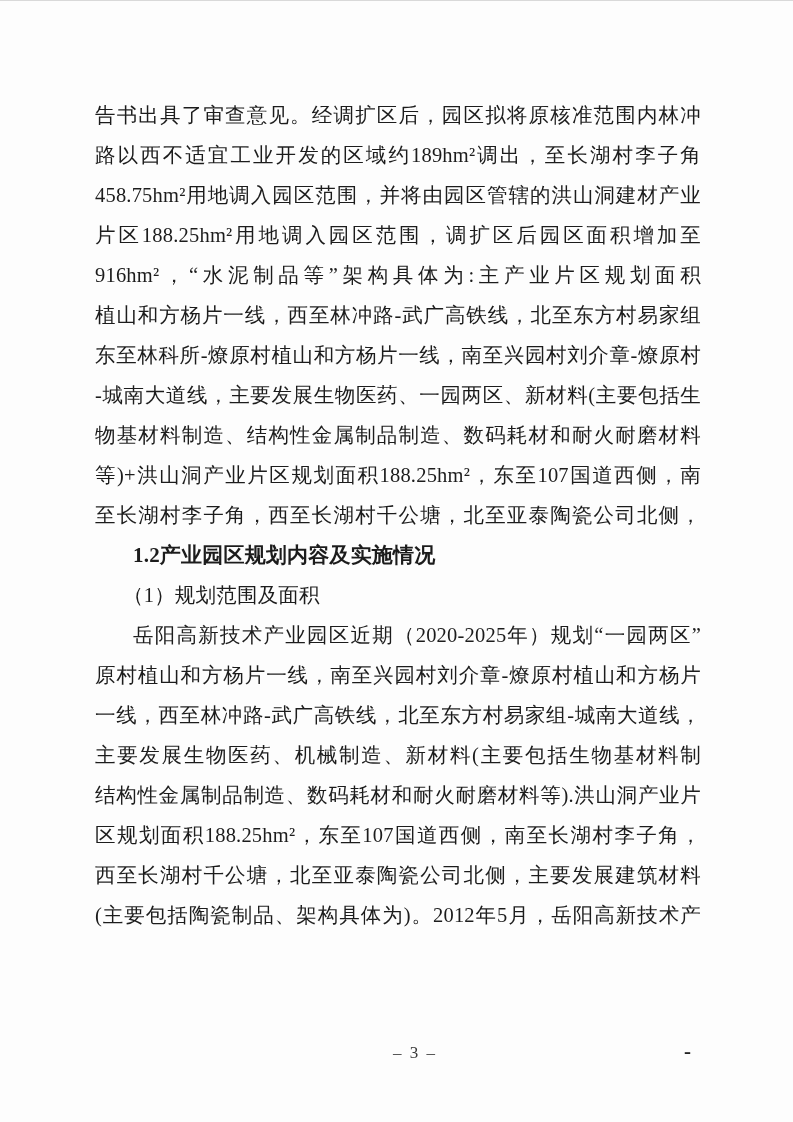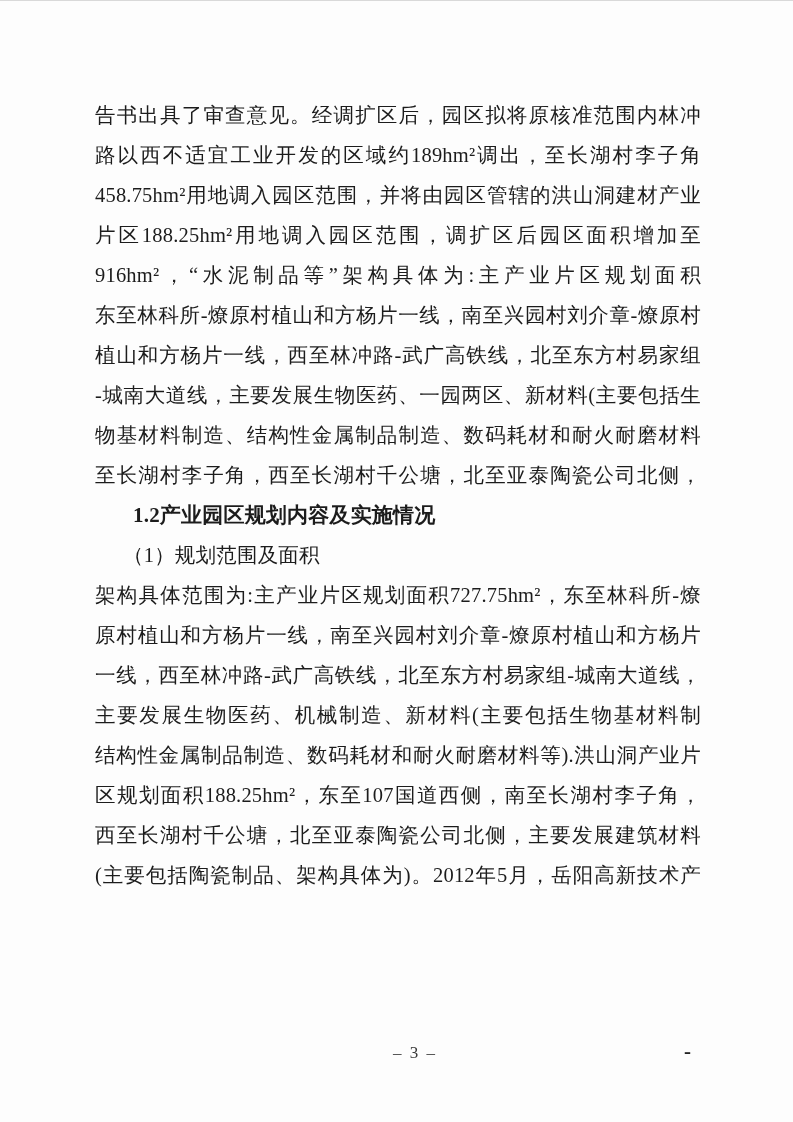--- a/index.html
+++ b/index.html
@@ -78,31 +78,32 @@
 <body>
 
 <div class="page">
   <div class="content">
 
     <div class="line">告书出具了审查意见。经调扩区后，园区拟将原核准范围内林冲</div>
     <div class="line">路以西不适宜工业开发的区域约189hm²调出，至长湖村李子角</div>
     <div class="line">458.75hm²用地调入园区范围，并将由园区管辖的洪山洞建材产业</div>
     <div class="line">片区188.25hm²用地调入园区范围，调扩区后园区面积增加至</div>
     <div class="line">916hm²，“水泥制品等”架构具体为:主产业片区规划面积727.75hm²，</div>
+    <div class="line">植山和方杨片一线，西至林冲路-武广高铁线，北至东方村易家组</div>
     <div class="line">东至林科所-燎原村植山和方杨片一线，南至兴园村刘介章-燎原村</div>
-    <div class="line">植山和方杨片一线，西至林冲路-武广高铁线，北至东方村易家组</div>
     <div class="line">-城南大道线，主要发展生物医药、一园两区、新材料(主要包括生</div>
     <div class="line">物基材料制造、结构性金属制品制造、数码耗材和耐火耐磨材料</div>
+    <div class="line">等)+洪山洞产业片区规划面积188.25hm²，东至107国道西侧，南</div>
     <div class="line">至长湖村李子角，西至长湖村千公塘，北至亚泰陶瓷公司北侧，</div>
 
     <div class="line heading">1.2产业园区规划内容及实施情况</div>
 
     <div class="line list-line">（1）规划范围及面积</div>
 
-    <div class="line">架构具体范围为:主产业片区规划面积727.75hm²，东至林科所-燎</div>
+    <div class="line indent-first">岳阳高新技术产业园区近期（2020-2025年）规划“一园两区”</div>
     <div class="line">原村植山和方杨片一线，南至兴园村刘介章-燎原村植山和方杨片</div>
     <div class="line">一线，西至林冲路-武广高铁线，北至东方村易家组-城南大道线，</div>
     <div class="line">主要发展生物医药、机械制造、新材料(主要包括生物基材料制造、</div>
     <div class="line">结构性金属制品制造、数码耗材和耐火耐磨材料等).洪山洞产业片</div>
     <div class="line">区规划面积188.25hm²，东至107国道西侧，南至长湖村李子角，</div>
     <div class="line">西至长湖村千公塘，北至亚泰陶瓷公司北侧，主要发展建筑材料</div>
     <div class="line">(主要包括陶瓷制品、架构具体为)。2012年5月，岳阳高新技术产</div>
 
   </div>
 

